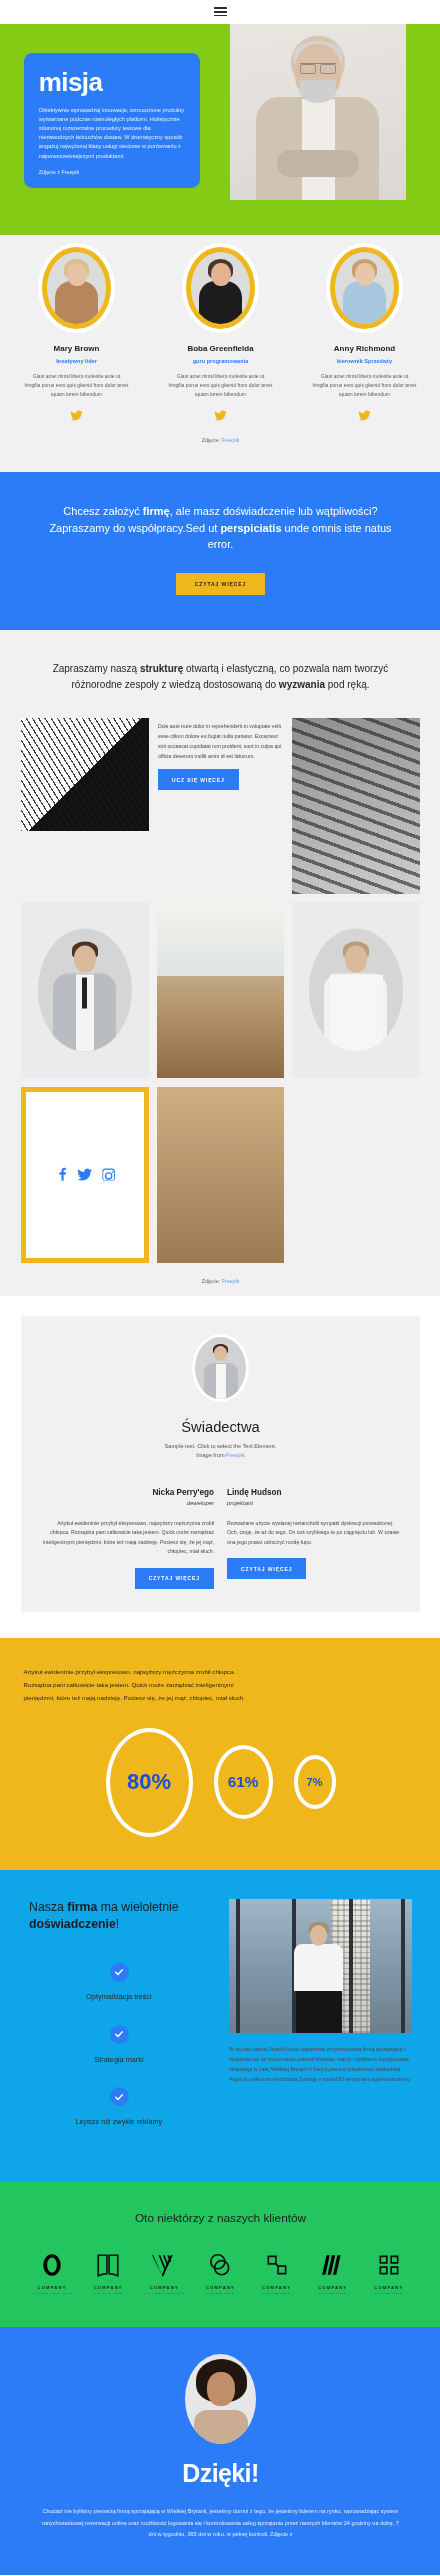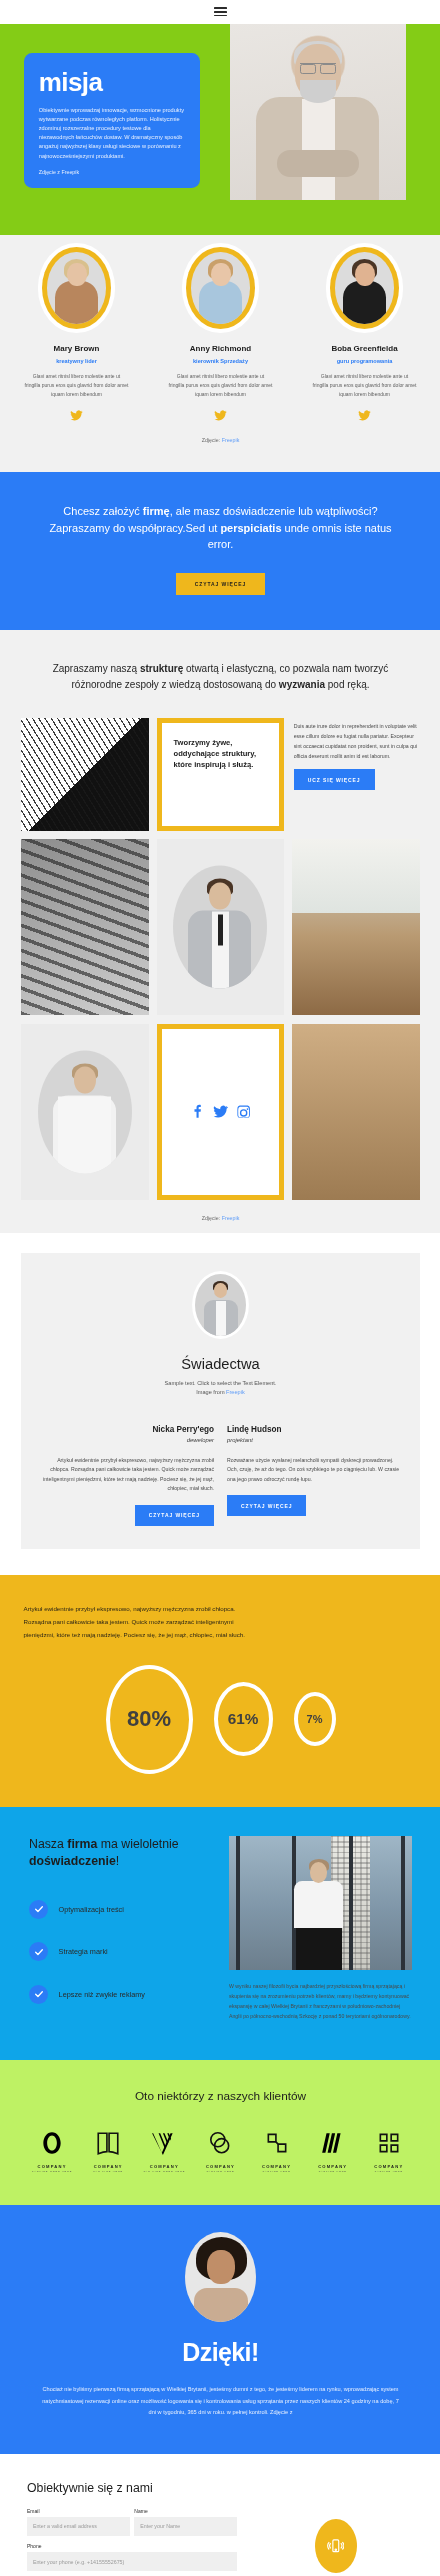--- a/index.html
+++ b/index.html
@@ -123,49 +123,49 @@
   .q.left { text-align:right; }
   .q h4 { font-size:8.2px; font-weight:700; color:#1d1d1d; }
   .q .role { font-size:5.9px; font-style:italic; color:#3d3d3d; margin-top:2.9px; }
   .q p { font-size:5.2px; line-height:1.85; color:#4a4a4a; margin-top:13px; }
   .q .btn-blue { margin-top:10.6px; }
 
   
   .stats { background:#efb71c; padding:28px 23.5px 33px 23.5px; }
   .stats p { font-size:6.2px; line-height:2.05; color:#2d2616; max-width:223px; }
   .circles { display:flex; align-items:center; justify-content:center; gap:21px; margin-top:23.5px; }
-  .circ { border:4.1px solid #fff; border-radius:50%; display:flex; align-items:center; justify-content:center; font-weight:700; color:#404040; }
+  .circ { border:4.1px solid #fff; border-radius:50%; display:flex; align-items:center; justify-content:center; font-weight:700; color:#1d4ed8; }
   .circ.c1 { width:87px; height:109px; font-size:22px; }
   .circ.c2 { width:59px; height:74px; font-size:15.3px; }
   .circ.c3 { width:42px; height:54px; font-size:11px; }
 
   
   .exp { background:#0ea5e9; padding:29px 29px 33px 29px; display:flex; gap:20px; }
   .exp-left { flex:1; }
   .exp-left h2 { font-size:12.3px; line-height:1.42; font-weight:400; color:#1d1d1d; }
   .exp-left h2 b { font-weight:700; }
   .feat-list { margin-top:29px; }
-  .feat { display:flex; align-items:center; gap:10.6px; margin-bottom:23.5px; }
+  .feat { display:flex; align-items:center; gap:10.6px; margin-bottom:23.5px;flex-direction:column; }
   .check { width:19px; height:19px; border-radius:50%; background:#2b7cf6; display:flex; align-items:center; justify-content:center; flex:none; }
   .check svg { width:10px; height:10px; fill:none; stroke:#fff; stroke-width:3.2; stroke-linecap:round; stroke-linejoin:round; }
   .feat span { font-size:7.3px; color:#2b2b2b; }
   .exp-right { width:183px; }
   .exp-photo { width:183px; height:134px; background:linear-gradient(180deg,#9fb6c6 0%,#7f96a8 55%,#6c7e8c 100%); position:relative; overflow:hidden; }
   .exp-photo .tower{position:absolute;left:56%;top:0;width:39px;height:100%;background:linear-gradient(180deg,#e9e9e4,#c9c9c2);}
   .exp-photo .tower:after{content:"";position:absolute;inset:0;background:repeating-linear-gradient(0deg,rgba(90,90,90,.35) 0 1.8px,transparent 1.8px 5.3px),repeating-linear-gradient(90deg,rgba(90,90,90,.3) 0 1.8px,transparent 1.8px 5.9px);}
   .exp-photo .mull{position:absolute;top:0;bottom:0;width:3.5px;background:#2c3239;}
   .exp-photo .m1{left:7px}.exp-photo .m2{left:63px}.exp-photo .m3{left:120px}.exp-photo .m4{left:172px}
   .exp-photo .p-head{position:absolute;left:49%;top:26px;width:17.6px;height:21px;margin-left:-8.8px;background:#d9bb9c;border-radius:48%;}
   .exp-photo .p-hair{position:absolute;left:49%;top:23.5px;width:20px;height:11.8px;margin-left:-10px;background:#a98c6d;border-radius:50% 50% 25% 25%;}
   .exp-photo .p-shirt{position:absolute;left:49%;top:45px;width:49px;height:47px;margin-left:-25px;background:#f4f4f4;border-radius:8.2px 8.2px 0 0;}
   .exp-photo .p-pants{position:absolute;left:49%;top:89px;width:46px;height:45px;margin-left:-23px;background:#151515;}
   .exp-right p { font-size:5.2px; line-height:1.95; color:#4a4a4a; margin-top:10.6px; }
 
   
-  .clients { background:#bef264; padding:29px 17.6px 32px 17.6px; text-align:center; }
+  .clients { background:#22c55e; padding:29px 17.6px 32px 17.6px; text-align:center; }
   .clients h2 { font-size:11.8px; font-weight:400; color:#1d1d1d; }
   .logos { display:flex; justify-content:space-between; align-items:flex-end; margin-top:27px; padding:0 13px; }
   .logo { width:43px; text-align:center; }
   .logo svg { width:26px; height:26px; }
   .logo .nm { font-size:4.1px; letter-spacing:1.2px; font-weight:700; color:#1d1d1d; margin-top:5.3px; }
   .logo .tg { font-size:2.4px; letter-spacing:0.9px; color:#4a4a4a; margin-top:1.8px; }
 
   
   .thanks { background:#2b7cf6; color:#fff; text-align:center; padding:27px 41px 35px 41px; }
   .th-avatar { width:71px; height:90px; border-radius:50%; margin:0 auto; background:#e7e7e7; position:relative; overflow:hidden; }
@@ -241,76 +241,73 @@
         <div class="tw">
           <svg viewBox="0 0 24 24">
               <path d="M23 4.9c-.8.4-1.7.6-2.6.8 1-.6 1.7-1.5 2-2.6-.9.5-1.9.9-3 1.1a4.6 4.6 0 0 0-7.9 4.2A13.1 13.1 0 0 1 2 3.6a4.6 4.6 0 0 0 1.4 6.2c-.7 0-1.4-.2-2-.5v.1c0 2.2 1.6 4.1 3.7 4.5-.7.2-1.4.2-2.1.1a4.6 4.6 0 0 0 4.3 3.2A9.3 9.3 0 0 1 1 19.1a13 13 0 0 0 7.1 2.1c8.5 0 13.2-7.1 13.2-13.2v-.6c.9-.7 1.7-1.5 2.3-2.5z"></path>
             </svg>
         </div>
       </div>
 
       <div class="member">
         <div class="avatar-ring">
           <div class="avatar-inner">
+            <div class="av-body" style="background:#1d1d1d"></div>
+            <div class="av-hair" style="background:#4a3526"></div>
+            <div class="av-head" style="background:#e0b391"></div>
+          </div>
+        </div>
+        <div class="member-name">Boba Greenfielda</div>
+        <div class="member-role">guru programowania</div>
+        <div class="member-desc">Glavi amet ritnisl libero molestie ante ut fringilla purus eros quis glavrid from dolor amet iquam lorem bibendum</div>
+        <div class="tw">
+          <svg viewBox="0 0 24 24">
+              <path d="M23 4.9c-.8.4-1.7.6-2.6.8 1-.6 1.7-1.5 2-2.6-.9.5-1.9.9-3 1.1a4.6 4.6 0 0 0-7.9 4.2A13.1 13.1 0 0 1 2 3.6a4.6 4.6 0 0 0 1.4 6.2c-.7 0-1.4-.2-2-.5v.1c0 2.2 1.6 4.1 3.7 4.5-.7.2-1.4.2-2.1.1a4.6 4.6 0 0 0 4.3 3.2A9.3 9.3 0 0 1 1 19.1a13 13 0 0 0 7.1 2.1c8.5 0 13.2-7.1 13.2-13.2v-.6c.9-.7 1.7-1.5 2.3-2.5z"></path>
+            </svg>
+        </div>
+      </div>
+
+      <div class="member">
+        <div class="avatar-ring">
+          <div class="avatar-inner">
             <div class="av-body" style="background:#a8c6dd"></div>
             <div class="av-hair" style="background:#c9a06a"></div>
             <div class="av-head" style="background:#e8c6a8"></div>
           </div>
         </div>
         <div class="member-name">Anny Richmond</div>
         <div class="member-role">kierownik Sprzedaży</div>
         <div class="member-desc">Glavi amet ritnisl libero molestie ante ut fringilla purus eros quis glavrid from dolor amet iquam lorem bibendum</div>
         <div class="tw">
           <svg viewBox="0 0 24 24">
               <path d="M23 4.9c-.8.4-1.7.6-2.6.8 1-.6 1.7-1.5 2-2.6-.9.5-1.9.9-3 1.1a4.6 4.6 0 0 0-7.9 4.2A13.1 13.1 0 0 1 2 3.6a4.6 4.6 0 0 0 1.4 6.2c-.7 0-1.4-.2-2-.5v.1c0 2.2 1.6 4.1 3.7 4.5-.7.2-1.4.2-2.1.1a4.6 4.6 0 0 0 4.3 3.2A9.3 9.3 0 0 1 1 19.1a13 13 0 0 0 7.1 2.1c8.5 0 13.2-7.1 13.2-13.2v-.6c.9-.7 1.7-1.5 2.3-2.5z"></path>
             </svg>
         </div>
       </div>
 
-      <div class="member">
-        <div class="avatar-ring">
-          <div class="avatar-inner">
-            <div class="av-body" style="background:#1d1d1d"></div>
-            <div class="av-hair" style="background:#4a3526"></div>
-            <div class="av-head" style="background:#e0b391"></div>
-          </div>
-        </div>
-        <div class="member-name">Boba Greenfielda</div>
-        <div class="member-role">guru programowania</div>
-        <div class="member-desc">Glavi amet ritnisl libero molestie ante ut fringilla purus eros quis glavrid from dolor amet iquam lorem bibendum</div>
-        <div class="tw">
-          <svg viewBox="0 0 24 24">
-              <path d="M23 4.9c-.8.4-1.7.6-2.6.8 1-.6 1.7-1.5 2-2.6-.9.5-1.9.9-3 1.1a4.6 4.6 0 0 0-7.9 4.2A13.1 13.1 0 0 1 2 3.6a4.6 4.6 0 0 0 1.4 6.2c-.7 0-1.4-.2-2-.5v.1c0 2.2 1.6 4.1 3.7 4.5-.7.2-1.4.2-2.1.1a4.6 4.6 0 0 0 4.3 3.2A9.3 9.3 0 0 1 1 19.1a13 13 0 0 0 7.1 2.1c8.5 0 13.2-7.1 13.2-13.2v-.6c.9-.7 1.7-1.5 2.3-2.5z"></path>
-            </svg>
-        </div>
-      </div>
-
     </div>
     <div class="team-credit">
       <span>Zdjęcie: </span><a class="lnk" href="#">Freepik</a>
     </div>
   </section>
 
   <section class="cta">
     <p><span>Chcesz założyć </span><b>firmę</b><span>, ale masz doświadczenie lub wątpliwości? Zapraszamy do współpracy.Sed ut </span><b>perspiciatis</b><span> unde omnis iste natus error.</span></p>
     <button class="btn-yellow">CZYTAJ WIĘCEJ</button>
   </section>
 
   <section class="structure">
     <p><span>Zapraszamy naszą </span><b>strukturę</b><span> otwartą i elastyczną, co pozwala nam tworzyć różnorodne zespoły z wiedzą dostosowaną do </span><b>wyzwania</b><span> pod ręką.</span></p>
   </section>
 
   <section class="gallery">
     <div class="grid">
 
       <div class="tile t1"></div>
 
-      <div class="yellowbox">
-        <h3>Tworzymy żywe, oddychające struktury, które inspirują i służą.</h3>
-      </div>
 
       <div class="txtcell">
         <p>Duis aute irure dolor in reprehenderit in voluptate velit esse cillum dolore eu fugiat nulla pariatur. Excepteur sint occaecat cupidatat non proident, sunt in culpa qui officia deserunt mollit anim id est laborum.</p>
         <button class="btn-blue">UCZ SIĘ WIĘCEJ</button>
       </div>
 
       <div class="tile t2"></div>
 
       <div class="tile t3">
         <div class="oval-person">

